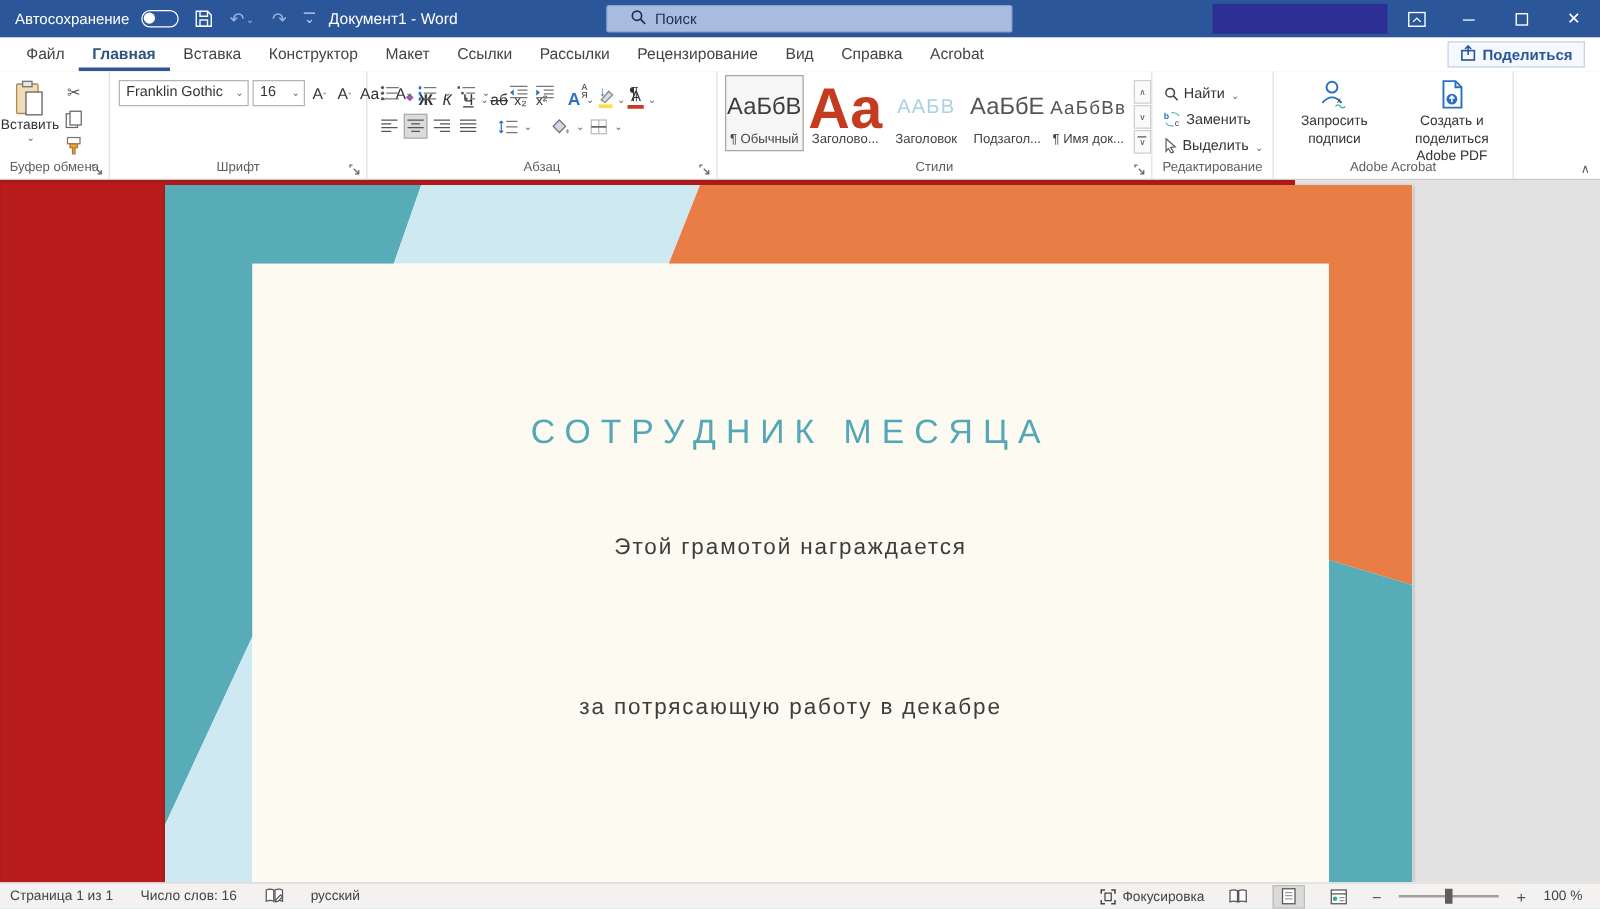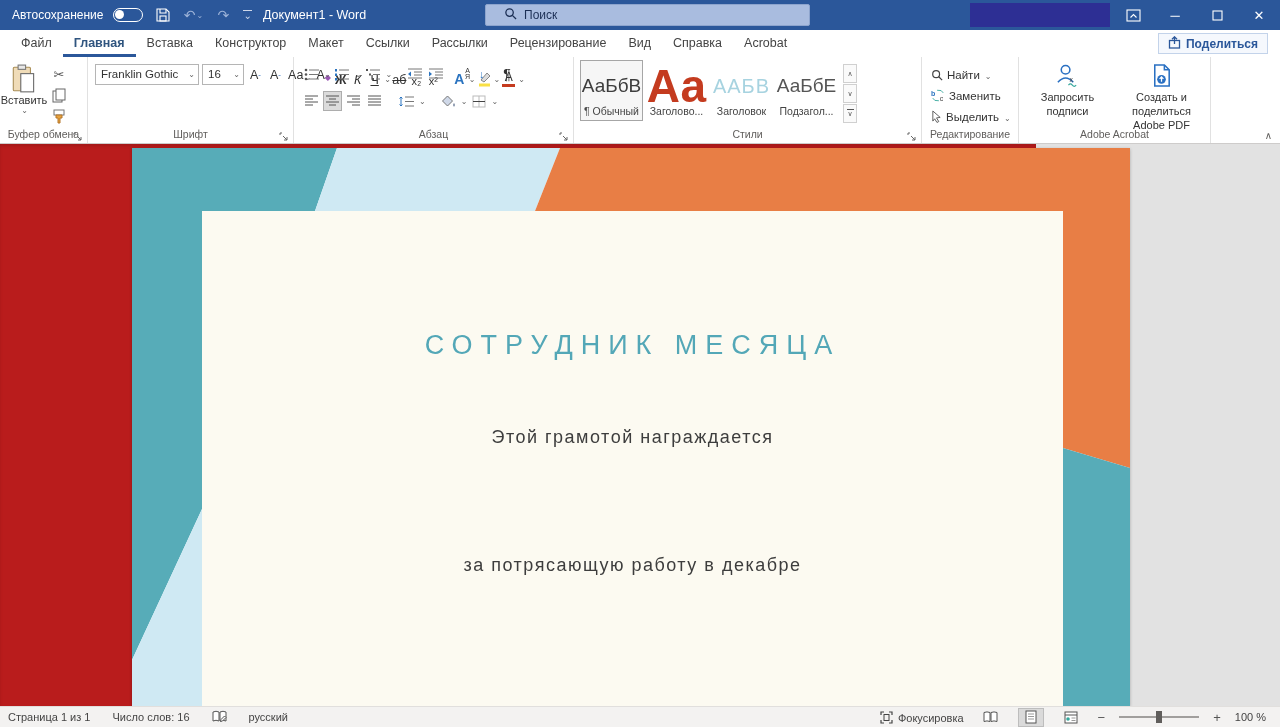--- a/index.html
+++ b/index.html
@@ -63,21 +63,21 @@
 
   
   #g-styles { width:348px; }
   .style-cards { display:flex; gap:2px; padding:3px 0 0 6px; }
   .style-card { width:63px; height:61px; border:1px solid transparent; display:flex; flex-direction:column; align-items:center; justify-content:flex-end; overflow:hidden; padding-bottom:3px; }
   .style-card.sel { border:1px solid #a6a6a6; background:#f6f6f6; }
   .sc-preview { height:38px; display:flex; align-items:center; justify-content:center; white-space:nowrap; overflow:hidden; width:100%; }
   .sc-name { font-size:10.5px; color:#444; white-space:nowrap; }
   .sp-normal { font-size:19px; color:#3d3d3d; }
   .sp-h1 { font-size:46px; font-weight:bold; color:#c43b1f; line-height:30px; }
-  .sp-h2 { font-size:20px; color:#a7d3e0; letter-spacing:1px; }
+  .sp-h2 { font-size:16px; color:#a7d3e0; letter-spacing:1px; }
   .sp-sub { font-size:19px; color:#555; }
   .sp-docname { font-size:15px; color:#555; letter-spacing:1px; }
   .style-scroll { display:flex; flex-direction:column; gap:1px; padding-top:4px; margin-left:3px; }
   .ss-btn { width:14px; height:19px; border:1px solid #d0d0d0; background:#fafafa; font-size:7px; color:#555; display:flex; align-items:center; justify-content:center; flex-direction:column; }
 
   
   #g-editing { width:97px; }
   #g-editing .gc { flex-direction:column; gap:2px; padding-left:9px; }
   .ed-row { display:flex; align-items:flex-end; gap:4px; height:19px; font-size:11.5px; color:#333; }
 
@@ -405,20 +405,24 @@
           <span class="sc-name">Заголово...</span>
         </div>
         <div class="style-card">
           <span class="sc-preview sp-h2">ААБВ</span>
           <span class="sc-name">Заголовок</span>
         </div>
         <div class="style-card">
           <span class="sc-preview sp-sub">АаБбЕ</span>
           <span class="sc-name">Подзагол...</span>
         </div>
+        <div class="style-card">
+          <span class="sc-preview sp-docname">АаБбВв</span>
+          <span class="sc-name">¶ Имя док...</span>
+        </div>
         <div class="style-scroll">
           <span class="ss-btn">∧</span>
           <span class="ss-btn">∨</span>
           <span class="ss-btn"><span style="border-top:1px solid #555;width:7px;"></span>∨</span>
         </div>
       </div>
       <span class="group-label">Стили</span>
       <span class="launcher">
         <svg width="11" height="11" viewBox="0 0 11 11" stroke="#666" fill="none">
             <path d="M1 3V1h2M8 8 4 4M8 5v3H5"></path>

